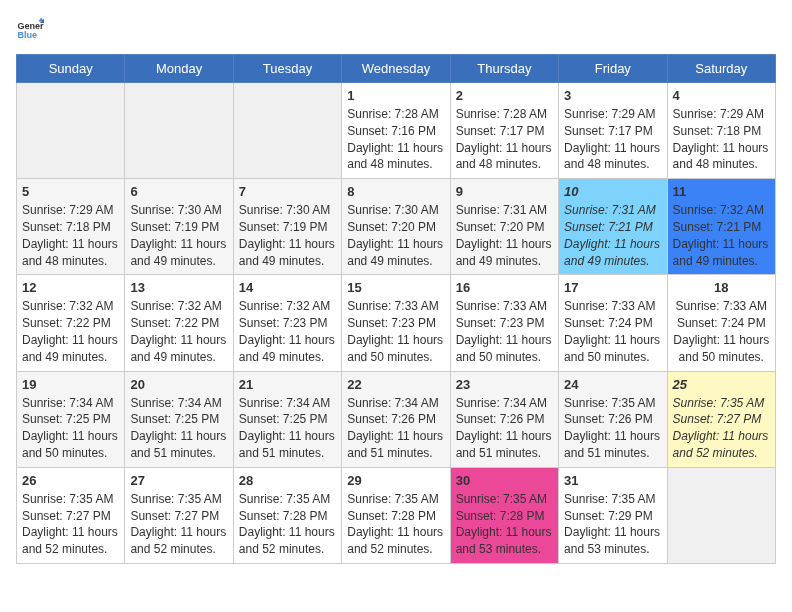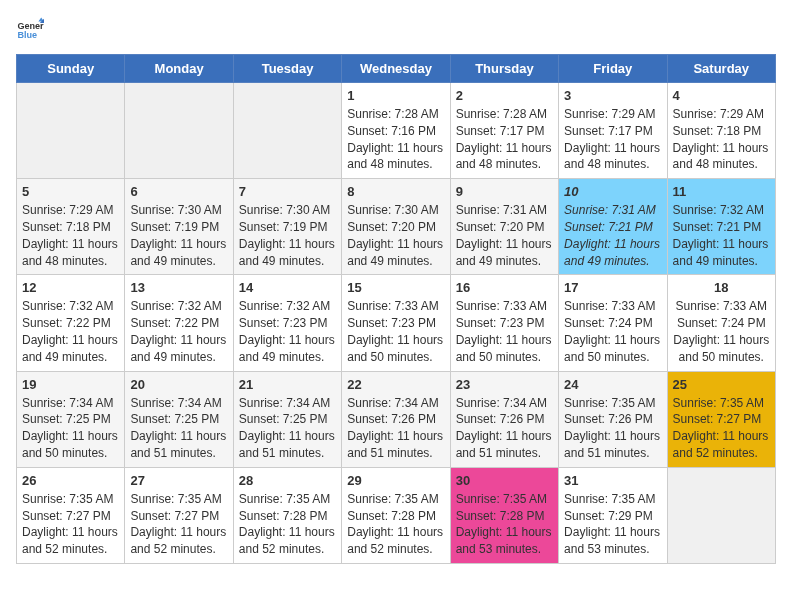--- a/index.html
+++ b/index.html
@@ -41,21 +41,21 @@
       width: 100%;
       border-collapse: collapse;
       table-layout: fixed;
     }
     .calendar th {
       background-color: #3a6fbb;
       color: #fff;
       text-align: center;
       padding: 6px 12px;
       font-size: 13px;
-      font-weight: bold;
+      font-weight: normal;
       border: 1px solid #5580c0;
     }
     .calendar td {
       border: 1px solid #ccc;
       vertical-align: top;
       padding: 5px 5px;
       min-height: 80px;
       height: 88px;
       background: #fff;
     }
@@ -180,21 +180,21 @@
 Daylight: 11 hours
 and 49 minutes.</div>
         </td>
         <td style="background: #7dd3fc; font-style: italic;">
           <div class="day-number">10</div>
           <div class="day-info" style="white-space: pre-line;">Sunrise: 7:31 AM
 Sunset: 7:21 PM
 Daylight: 11 hours
 and 49 minutes.</div>
         </td>
-        <td style="background: #7dd3fc;">
+        <td style="background: #3b82f6;">
           <div class="day-number">11</div>
           <div class="day-info" style="white-space: pre-line;">Sunrise: 7:32 AM
 Sunset: 7:21 PM
 Daylight: 11 hours
 and 49 minutes.</div>
         </td>
       </tr>
       <tr>
         <td style="background: rgb(255, 255, 255);">
           <div class="day-number">12</div>
@@ -282,21 +282,21 @@
 Daylight: 11 hours
 and 51 minutes.</div>
         </td>
         <td style="background: rgb(245, 245, 245);">
           <div class="day-number">24</div>
           <div class="day-info" style="white-space: pre-line;">Sunrise: 7:35 AM
 Sunset: 7:26 PM
 Daylight: 11 hours
 and 51 minutes.</div>
         </td>
-        <td style="background: #eab308;">
+        <td style="background: #fef9c3; font-style: italic;">
           <div class="day-number">25</div>
           <div class="day-info" style="white-space: pre-line;">Sunrise: 7:35 AM
 Sunset: 7:27 PM
 Daylight: 11 hours
 and 52 minutes.</div>
         </td>
       </tr>
       <tr>
         <td style="background: rgb(255, 255, 255);">
           <div class="day-number">26</div>

